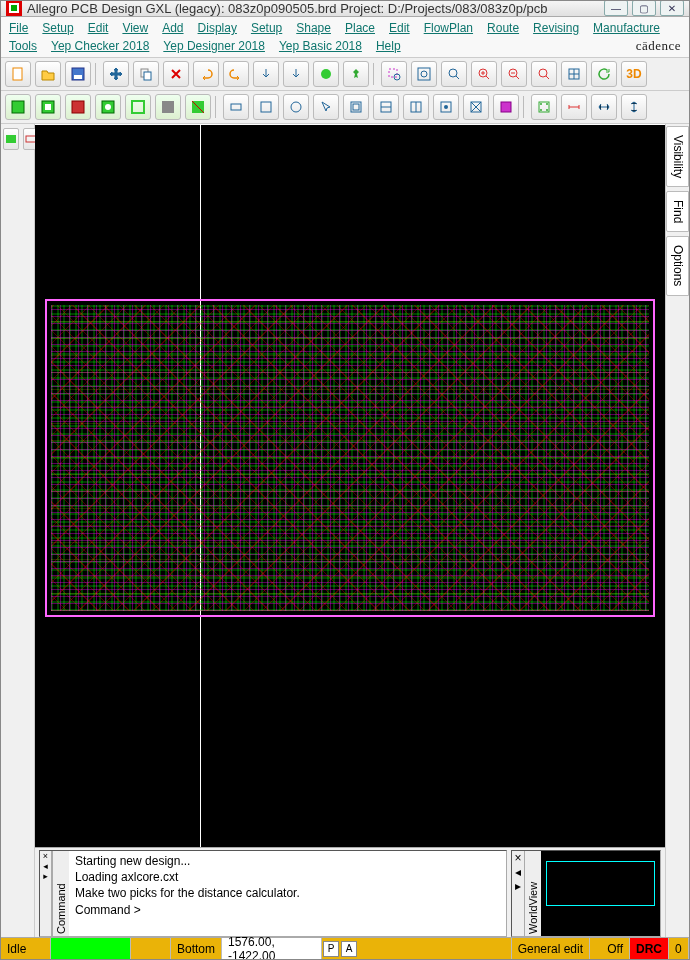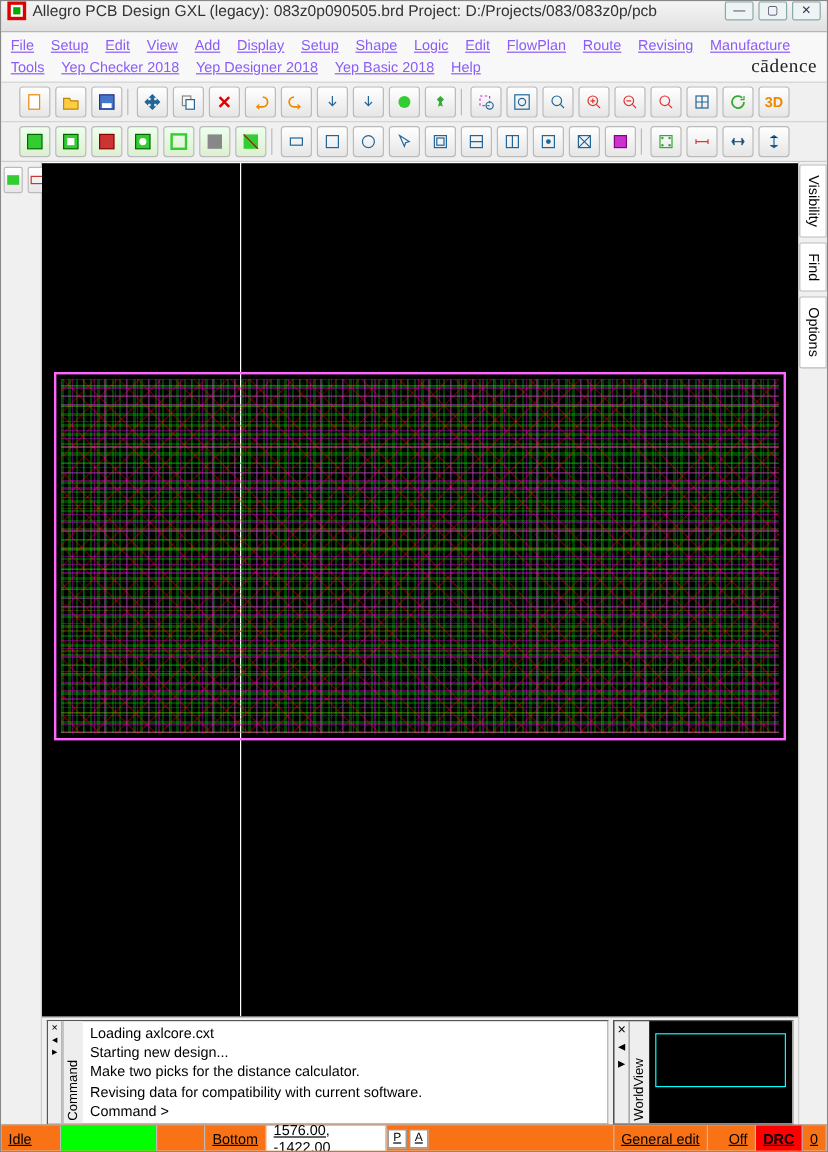--- a/index.html
+++ b/index.html
@@ -1,26 +1,26 @@
 <!DOCTYPE html>
 <html><head>
 <meta charset="utf-8">
 <style>
 * { box-sizing: border-box; margin: 0; padding: 0; font-family: 'Segoe UI', Tahoma, sans-serif; font-size: 12px; }
 body { width: 690px; height: 960px; background: #e8e8e8; overflow: hidden; display: flex; flex-direction: column; border: 1px solid #888; }
-.titlebar { height: 26px; background: linear-gradient(#f5f5f5,#e0e0e0); display: flex; align-items: flex-start; padding: 0 5px; border-bottom: 1px solid #aaa; }
+.titlebar { height: 16px; background: linear-gradient(#f5f5f5,#e0e0e0); display: flex; align-items: flex-end; padding: 0 5px; border-bottom: 1px solid #aaa; }
 .titlebar .icon { width: 16px; height: 16px; margin-right: 5px; }
 .titlebar .title { flex: 1; color: #333; font-size: 13px; white-space: nowrap; }
 .winbtns { display: flex; gap: 4px; }
 .winbtn { width: 24px; height: 16px; border: 1px solid #8aa; border-radius: 2px; background: #eef3f3; display: flex; align-items: center; justify-content: center; color: #335; font-size: 10px; cursor: pointer; }
 .menubar { display: flex; flex-wrap: wrap; padding: 2px 8px 2px 8px; background: #f8f8f8; gap: 0 14px; border-bottom: 1px solid #ccc; }
-.menuitem { color: #8b5cf6; cursor: pointer; padding: 2px 0; }
+.menuitem { color: #0f766e; cursor: pointer; padding: 2px 0; }
 .menuitem .ul { text-decoration: underline; }
-.brand { margin-left: auto; font-size: 16px; font-family: Georgia, serif; color: #222; letter-spacing: 0.5px; align-self: flex-end; padding-bottom: 1px; }
-.toolbar { display: flex; padding: 3px 15px; gap: 4px; background: #f0f0f0; border-bottom: 1px solid #ccc; align-items: center; flex-wrap: nowrap; }
+.brand { margin-left: auto; font-size: 13px; font-family: Georgia, serif; color: #222; letter-spacing: 0.5px; align-self: flex-end; padding-bottom: 1px; }
+.toolbar { display: flex; padding: 3px 4px; gap: 4px; background: #f0f0f0; border-bottom: 1px solid #ccc; align-items: center; flex-wrap: nowrap; }
 .tb { width: 26px; height: 26px; border: 1px solid #bbb; border-radius: 3px; background: linear-gradient(#fff,#e6e6e6); display: flex; align-items: center; justify-content: center; cursor: pointer; font-size: 14px; }
 .tb.sq { background: linear-gradient(#eeffee,#ddf0d0); }
 .sep { width: 4px; height: 22px; border-left: 1px solid #bbb; }
 .workarea { flex: 1; display: flex; background: #f0f0f0; min-height: 0; }
 .lefttool { width: 34px; background: #f0f0f0; display: flex; flex-direction: row; gap: 4px; padding: 4px 2px; border-right: 1px solid #ccc; }
 .lt { width: 26px; height: 22px; border: 1px solid #bbb; border-radius: 2px; background: linear-gradient(#fff,#e6e6e6); display:flex;align-items:center;justify-content:center; font-size:11px; cursor:pointer; }
 .canvas-wrap { flex: 1; display: flex; flex-direction: column; min-width: 0; }
 .canvas { flex: 1; background: #000; position: relative; overflow: hidden; }
 .pcb { position: absolute; left: 10px; right: 10px; top: 175px; bottom: 230px; border: 2px solid #ff66ff; }
 .layer { position:absolute; inset:4px; }
@@ -42,21 +42,21 @@
 .bottom { display:flex; height: 90px; border-top:1px solid #aaa; }
 .cmdpanel { flex:1; display:flex; background:#fff; border:1px inset #aaa; margin:2px 2px 0 4px; }
 .cmdlabel { writing-mode: vertical-rl; transform:rotate(180deg); padding:2px; border-right:1px solid #aaa; background:#eee; font-size:11px; }
 .cmdtext { flex:1; padding:2px 6px; font-size:12px; line-height:1.35; overflow:hidden; }
 .cmdx { width:12px; display:flex; flex-direction:column; border-right:1px solid #aaa; background:#eee; }
 .cmdx div { font-size:9px; text-align:center; cursor:pointer; }
 .worldview { width:150px; margin:2px 4px 0 2px; border:1px inset #aaa; background:#000; position:relative; display:flex; }
 .wvlabel { writing-mode: vertical-rl; transform:rotate(180deg); background:#eee; padding:2px; font-size:11px; border-right:1px solid #aaa;}
 .wvmini { flex:1; position:relative; }
 .wvmini .box { position:absolute; left:5px; right:5px; top:10px; bottom:30px; border:1px solid #0ff; }
-.statusbar { height: 22px; background:#f97316; border-top:1px solid #aaa; display:flex; align-items:center;text-decoration:underline; }
+.statusbar { height: 22px; background:#eab308; border-top:1px solid #aaa; display:flex; align-items:center; }
 .stat { padding: 0 6px; border-right:1px solid #bbb; height:100%; display:flex; align-items:center; font-size:12px; }
 .stat.green { background:#00ff00; width:80px; }
 .stat.coord { background:#fff; }
 .stat.drc { background:#ff0000; color:#000; font-weight:bold; }
 .sbtn { width:16px; height:16px; border:1px solid #888; background:#fff; display:flex;align-items:center;justify-content:center; font-size:10px; margin:0 1px; cursor:pointer; }
 svg { display:block; }
 </style>
 </head>
 <body>
 
@@ -78,21 +78,21 @@
 
 <div class="menubar">
   <span class="menuitem"><span class="ul">File</span></span>
   <span class="menuitem"><span class="ul">Setup</span></span>
   <span class="menuitem"><span class="ul">Edit</span></span>
   <span class="menuitem"><span class="ul">View</span></span>
   <span class="menuitem"><span class="ul">Add</span></span>
   <span class="menuitem"><span class="ul">Display</span></span>
   <span class="menuitem"><span class="ul">Setup</span></span>
   <span class="menuitem"><span class="ul">Shape</span></span>
-  <span class="menuitem"><span class="ul">Logic</span></span>
+  <span class="menuitem"><span class="ul">Place</span></span>
   <span class="menuitem"><span class="ul">Edit</span></span>
   <span class="menuitem"><span class="ul">FlowPlan</span></span>
   <span class="menuitem"><span class="ul">Route</span></span>
   <span class="menuitem"><span class="ul">Revising</span></span>
   <span class="menuitem"><span class="ul">Manufacture</span></span>
   <span class="menuitem"><span class="ul">Tools</span></span>
   <span class="menuitem"><span class="ul">Yep Checker 2018</span></span>
   <span class="menuitem"><span class="ul">Yep Designer 2018</span></span>
   <span class="menuitem"><span class="ul">Yep Basic 2018</span></span>
   <span class="menuitem"><span class="ul">Help</span></span>
@@ -428,24 +428,23 @@
     </div>
     <div class="bottom">
       <div class="cmdpanel">
         <div class="cmdx">
           <div>×</div>
           <div>◂</div>
           <div>▸</div>
         </div>
         <div class="cmdlabel">Command</div>
         <div class="cmdtext">
+          <div>Starting new design...</div>
           <div>Loading axlcore.cxt</div>
-          <div>Starting new design...</div>
           <div>Make two picks for the distance calculator.</div>
-          <div>Revising data for compatibility with current software.</div>
           <div>Command &gt;</div>
         </div>
       </div>
       <div class="worldview">
         <div style="width:12px;background:#eee;display:flex;flex-direction:column;font-size:9px;text-align:center">
           <div>×</div>
           <div>◂</div>
           <div>▸</div>
         </div>
         <div class="wvlabel">WorldView</div>

